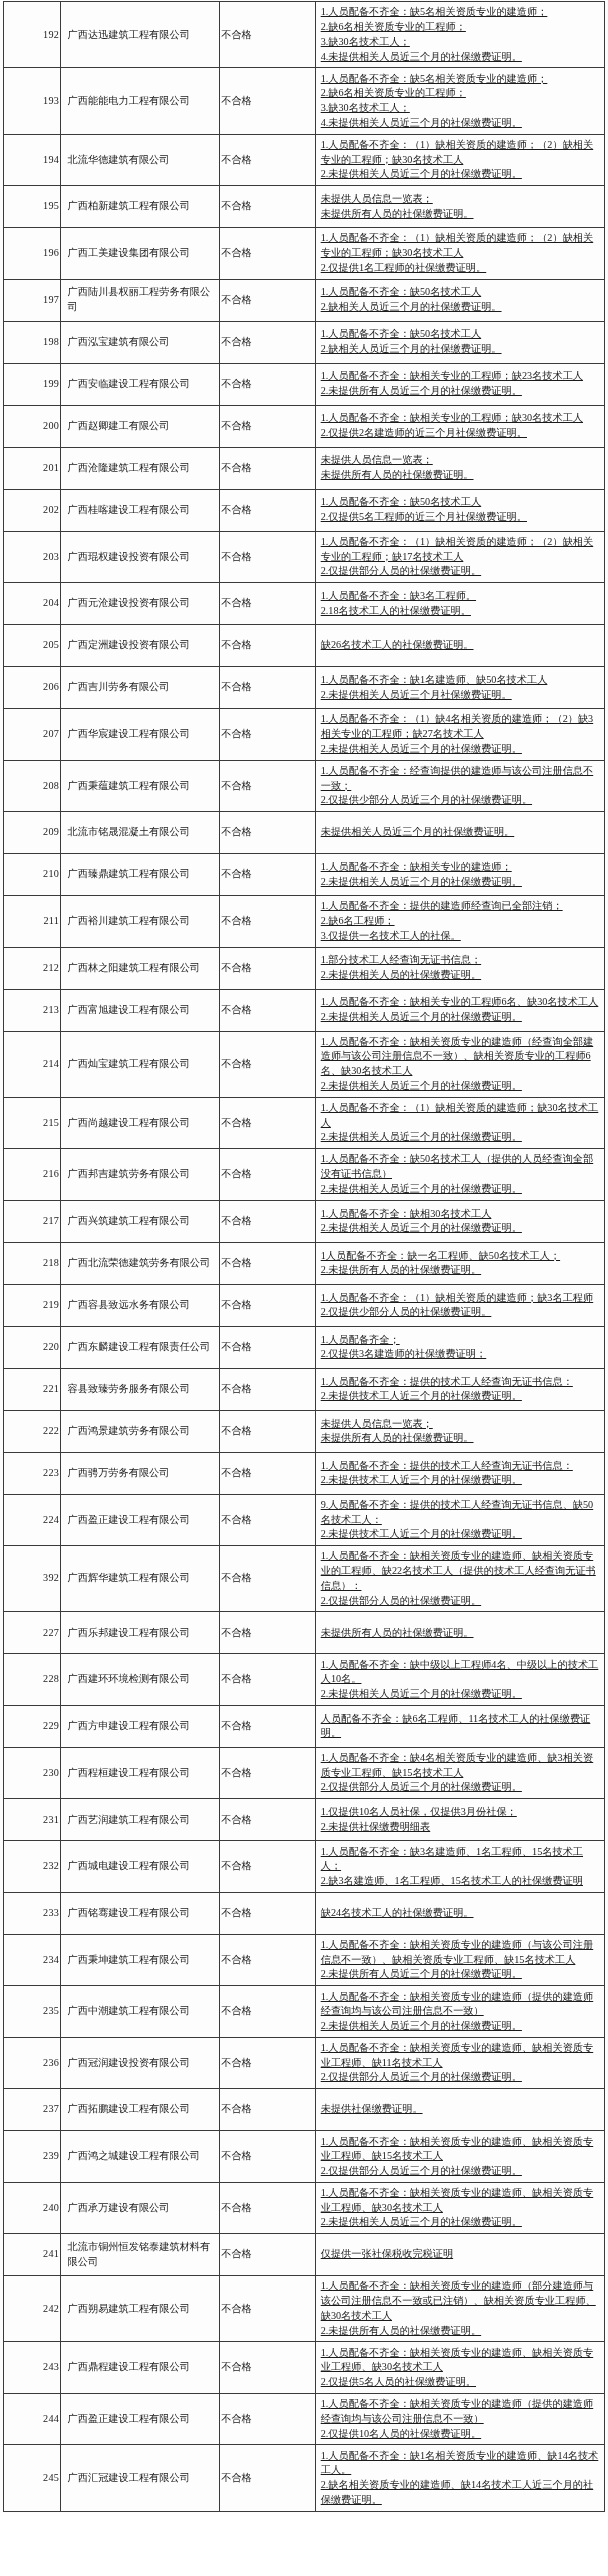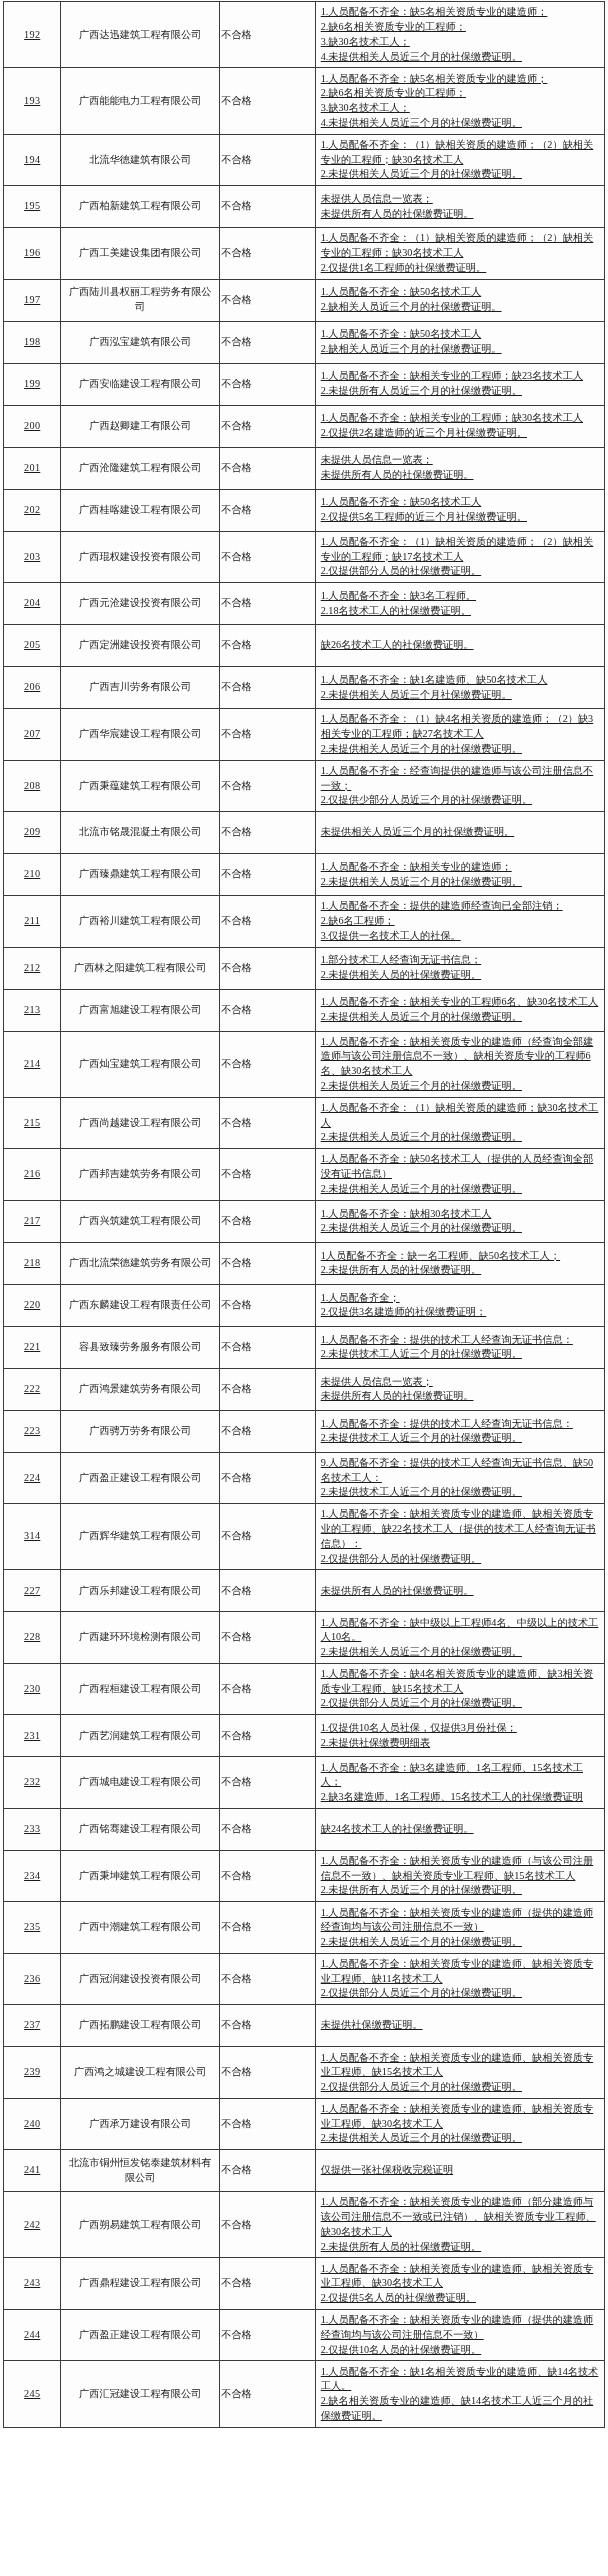--- a/index.html
+++ b/index.html
@@ -24,27 +24,26 @@
   .doc-table td {
     border: 0.6px solid #3a3a3a;
     vertical-align: middle;
     height: 42px;
     box-sizing: border-box;
     font-size: 10.2px;
     line-height: 14.7px;
     background: #fdfdfd;
   }
   td.c-no {
-    text-align: center;
+    text-align: right;
     font-family: "Liberation Serif", "DejaVu Serif", serif;
     letter-spacing: 0.3px;
-    text-decoration: underline;
   }
   td.c-company {
-    text-align: center;
+    text-align: left;
     padding: 2.6px 6.4px;
   }
   td.c-result {
     text-align: left;
   }
   td.c-reason {
     text-align: left;
     padding: 3.2px 5.1px 3.2px 4.5px;
     text-decoration: underline;
   }
@@ -384,20 +383,31 @@
     <td class="c-company">广西北流荣德建筑劳务有限公司</td>
     <td class="c-result">不合格</td>
     <td class="c-reason">
       <div class="reasons">
               <div class="reason-line">1人员配备不齐全：缺一名工程师、缺50名技术工人；</div>
               <div class="reason-line">2.未提供所有人员的社保缴费证明。</div>
             </div>
     </td>
   </tr>
 
+  <tr>
+    <td class="c-no">219</td>
+    <td class="c-company">广西容县致远水务有限公司</td>
+    <td class="c-result">不合格</td>
+    <td class="c-reason">
+      <div class="reasons">
+              <div class="reason-line">1.人员配备不齐全：（1）缺相关资质的建造师；缺3名工程师</div>
+              <div class="reason-line">2.仅提供少部分人员的社保缴费证明。</div>
+            </div>
+    </td>
+  </tr>
 
   <tr>
     <td class="c-no">220</td>
     <td class="c-company">广西东麟建设工程有限责任公司</td>
     <td class="c-result">不合格</td>
     <td class="c-reason">
       <div class="reasons">
               <div class="reason-line">1.人员配备齐全；</div>
               <div class="reason-line">2.仅提供3名建造师的社保缴费证明；</div>
             </div>
@@ -446,21 +456,21 @@
     <td class="c-result">不合格</td>
     <td class="c-reason">
       <div class="reasons">
               <div class="reason-line">9.人员配备不齐全：提供的技术工人经查询无证书信息、缺50名技术工人：</div>
               <div class="reason-line">2.未提供技术工人近三个月的社保缴费证明。</div>
             </div>
     </td>
   </tr>
 
   <tr>
-    <td class="c-no">314</td>
+    <td class="c-no">392</td>
     <td class="c-company">广西辉华建筑工程有限公司</td>
     <td class="c-result">不合格</td>
     <td class="c-reason">
       <div class="reasons">
               <div class="reason-line">1.人员配备不齐全：缺相关资质专业的建造师、缺相关资质专业的工程师、缺22名技术工人（提供的技术工人经查询无证书信息）：</div>
               <div class="reason-line">2.仅提供部分人员的社保缴费证明。</div>
             </div>
     </td>
   </tr>
 
@@ -481,20 +491,30 @@
     <td class="c-company">广西建环环境检测有限公司</td>
     <td class="c-result">不合格</td>
     <td class="c-reason">
       <div class="reasons">
               <div class="reason-line">1.人员配备不齐全：缺中级以上工程师4名、中级以上的技术工人10名。</div>
               <div class="reason-line">2.未提供相关人员近三个月的社保缴费证明。</div>
             </div>
     </td>
   </tr>
 
+  <tr>
+    <td class="c-no">229</td>
+    <td class="c-company">广西方申建设工程有限公司</td>
+    <td class="c-result">不合格</td>
+    <td class="c-reason">
+      <div class="reasons">
+              <div class="reason-line">人员配备不齐全：缺6名工程师、11名技术工人的社保缴费证明。</div>
+            </div>
+    </td>
+  </tr>
 
   <tr>
     <td class="c-no">230</td>
     <td class="c-company">广西程桓建设工程有限公司</td>
     <td class="c-result">不合格</td>
     <td class="c-reason">
       <div class="reasons">
               <div class="reason-line">1.人员配备不齐全：缺4名相关资质专业的建造师、缺3相关资质专业工程师、缺15名技术工人</div>
               <div class="reason-line">2.仅提供部分人员近三个月的社保缴费证明。</div>
             </div>

